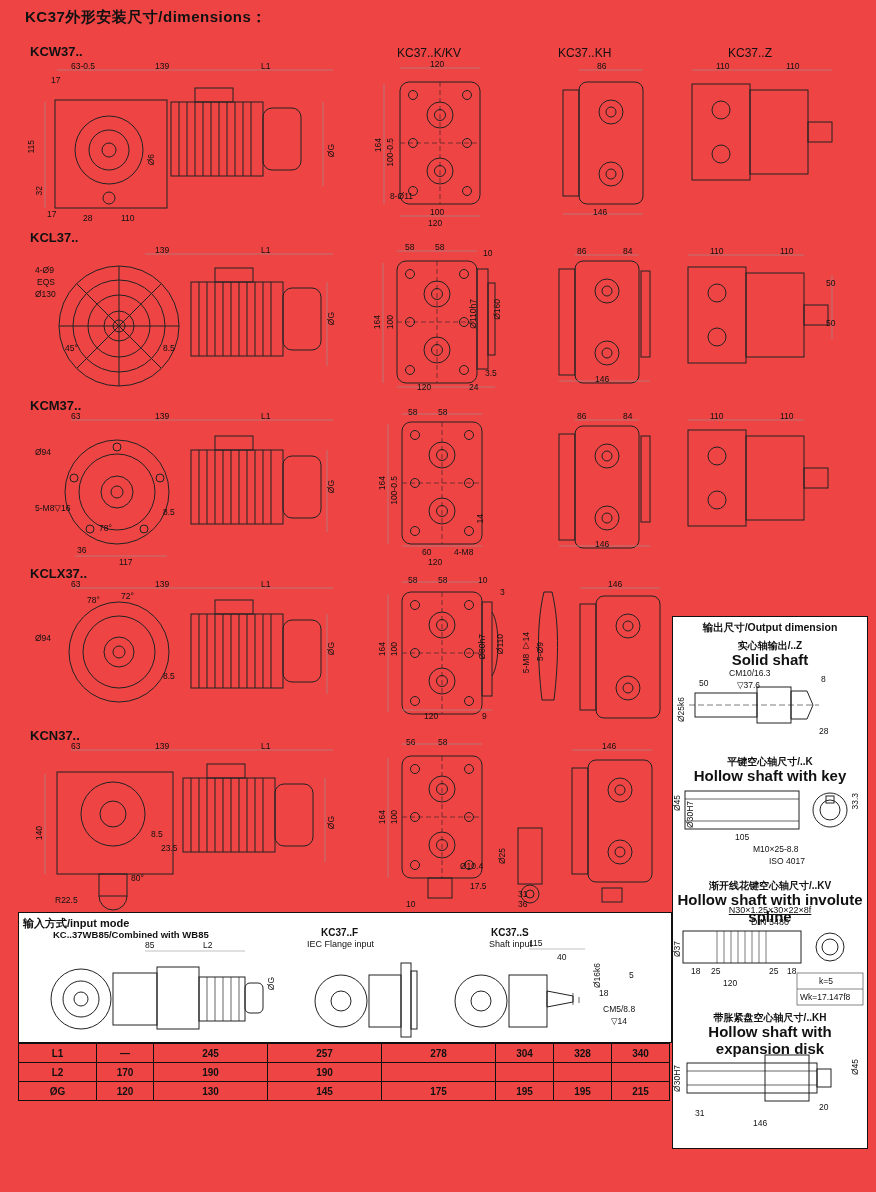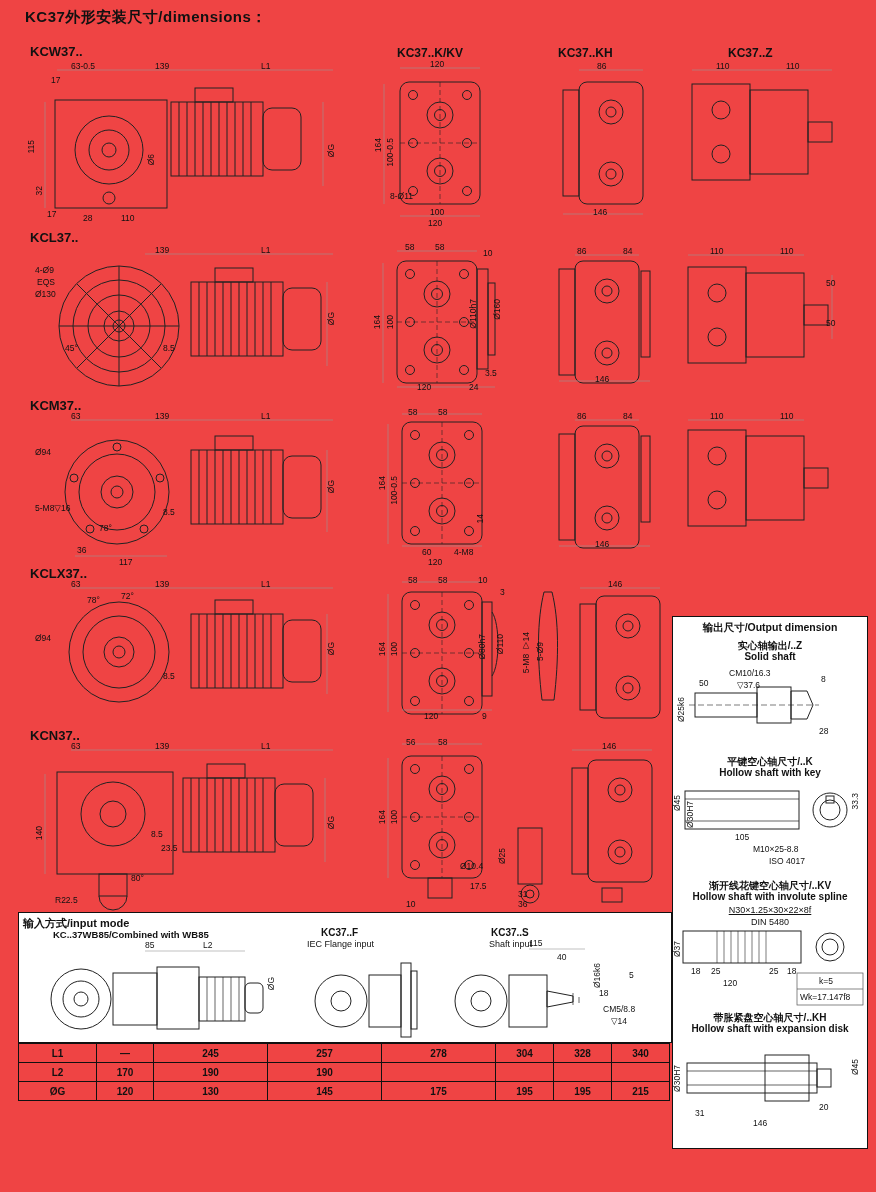--- a/index.html
+++ b/index.html
@@ -1,28 +1,28 @@
 <!DOCTYPE html>
 <html><head>
 <meta charset="utf-8">
 <style>
   html,body{margin:0;padding:0}
   body{font-family:"Liberation Sans","DejaVu Sans",sans-serif;background:#d8d8d8}
   .sheet{position:relative;width:876px;height:1192px;background:#ef4444;color:#111;overflow:hidden}
   .title{position:absolute;font-size:15px;font-weight:bold;letter-spacing:.5px}
   .sec-label{position:absolute;font-size:13px;font-weight:bold}
-  .col-header{position:absolute;font-size:12px;font-weight:bold}
+  .col-header{position:absolute;font-size:12px;font-weight:normal}
   .cell{position:absolute}
   .cell>svg{position:absolute;left:0;top:0}
   .dim{position:absolute;font-size:8.5px;line-height:1;white-space:nowrap}
   .v{writing-mode:vertical-rl;transform:rotate(180deg)}
   .panel{position:absolute;border:1.2px solid #111;background:#fff}
   .ob-title{position:absolute;left:0;right:0;text-align:center;font-size:10.5px;font-weight:bold}
   .ob-cn{position:absolute;left:0;right:0;text-align:center;font-size:10px;font-weight:bold}
-  .ob-en{position:absolute;left:0;right:0;text-align:center;font-size:10px;font-weight:bold}
+  .ob-en{position:absolute;left:0;right:0;text-align:center;font-size:15px;font-weight:bold}
   .ob-spec{position:absolute;left:0;right:0;text-align:center;font-size:9px;text-decoration:underline}
   .ob-std{position:absolute;left:0;right:0;text-align:center;font-size:9px}
   .ib-label{position:absolute;font-size:9.5px;font-weight:bold;white-space:nowrap}
   .spec-table{position:absolute;left:18px;top:1043px;border-collapse:collapse;table-layout:fixed;font-size:10px;font-weight:bold;text-align:center}
   .spec-table td{border:1px solid #111;height:18px;padding:0;overflow:hidden}
   .rh div{font-size:9px;line-height:1.15}
   .note{position:absolute;left:18px;top:1146px;width:840px;border-top:1.5px solid #111;padding-top:3px;font-size:10px;font-weight:bold}
   svg{overflow:visible}
 </style>
 </head>

